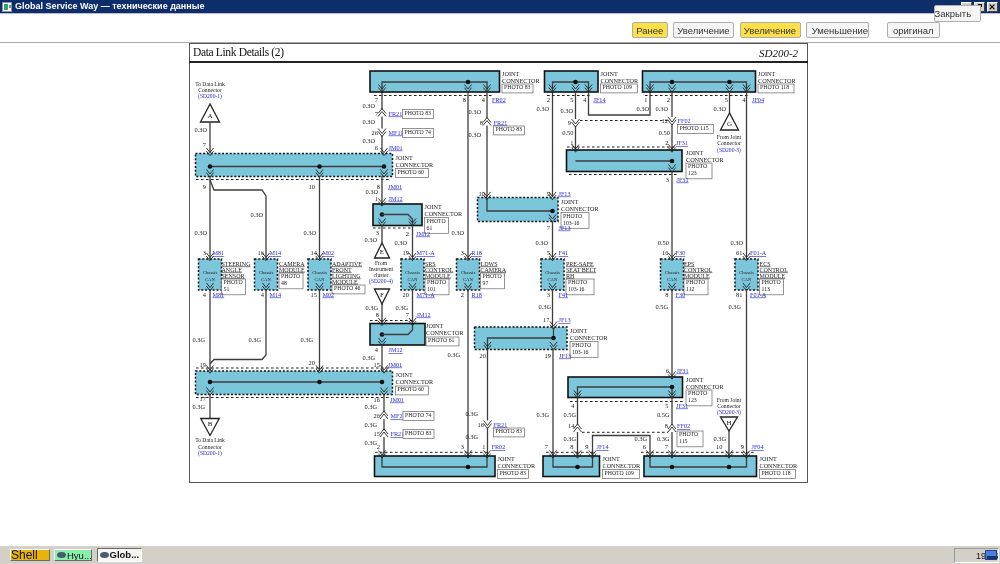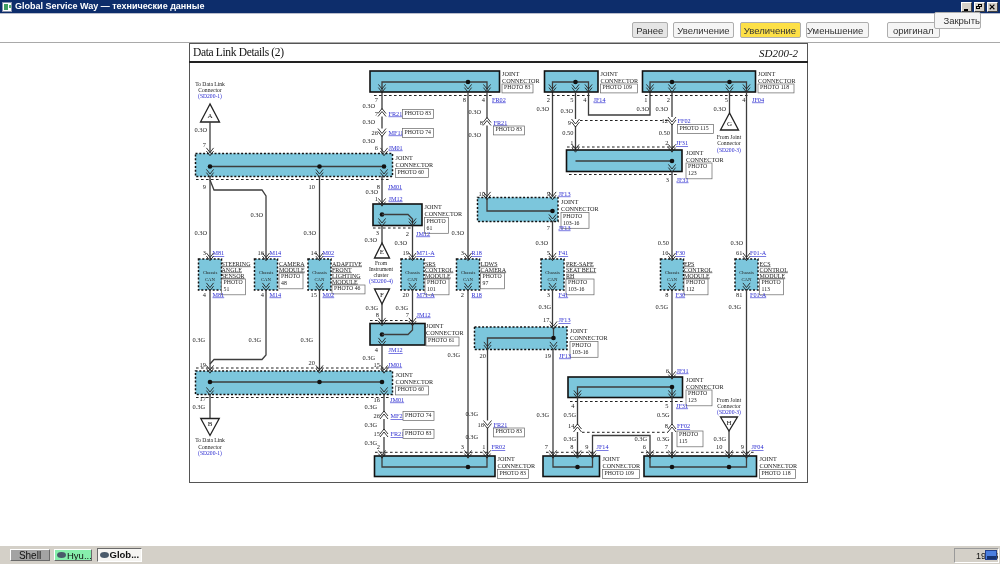--- a/index.html
+++ b/index.html
@@ -18,26 +18,26 @@
 <div class="abs" style="left:961px;top:1.5px;width:11px;height:10px;background:#d4d0c8;border:1px solid;border-color:#fff #404040 #404040 #fff;">
     <div style="position:absolute;left:2px;top:6.5px;width:4px;height:1.5px;background:#000;"></div>
   </div>
 <div class="abs" style="left:973.5px;top:1.5px;width:11px;height:10px;background:#d4d0c8;border:1px solid;border-color:#fff #404040 #404040 #fff;">
  <div style="position:absolute;left:3px;top:1px;width:4.5px;height:3.5px;border:1px solid #000;"></div>
  <div style="position:absolute;left:1px;top:3px;width:4.5px;height:3.5px;border:1px solid #000;background:#d4d0c8;"></div>
 </div>
 <div class="abs" style="left:986.5px;top:1.5px;width:11px;height:10px;background:#d4d0c8;border:1px solid;border-color:#fff #404040 #404040 #fff;text-align:center;font-size:8.5px;font-weight:bold;line-height:9.5px;color:#000;">✕</div>
 
 <div class="abs" style="left:0;top:42px;width:1000px;height:1px;background:#a9a9a9;"></div>
-<div class="abs" style="left:631.5px;top:21.5px;width:36.5px;height:16.5px;background:#e5e5e5;border:1px solid #aeaeae;border-radius:2px;color:#333;font-size:9.5px;text-align:center;line-height:16px;">Ранее</div>
+<div class="abs" style="left:631.5px;top:21.5px;width:36.5px;height:16.5px;background:#fde047;border:1px solid #aeaeae;border-radius:2px;color:#333;font-size:9.5px;text-align:center;line-height:16px;">Ранее</div>
 <div class="abs" style="left:673px;top:21.5px;width:61px;height:16.5px;background:#f5f5f5;border:1px solid #aeaeae;border-radius:2px;color:#333;font-size:9.5px;text-align:center;line-height:16px;">Увеличение</div>
 <div class="abs" style="left:739.5px;top:21.5px;width:61px;height:16px;background:#fde047;border:1px solid #aeaeae;border-radius:2px;color:#333;font-size:9.5px;text-align:center;line-height:16px;">Увеличение</div>
-<div class="abs" style="left:806px;top:21.5px;width:63px;height:16.5px;background:#f5f5f5;border:1px solid #aeaeae;border-radius:2px;color:#333;font-size:9.5px;text-align:left;line-height:16px;">Уменьшение</div>
+<div class="abs" style="left:806px;top:21.5px;width:63px;height:16.5px;background:#f5f5f5;border:1px solid #aeaeae;border-radius:2px;color:#333;font-size:9.5px;text-align:right;line-height:16px;">Уменьшение</div>
 <div class="abs" style="left:874.5px;top:21.5px;width:53.5px;height:16.5px;background:#f5f5f5;border:1px solid #aeaeae;border-radius:2px;color:#333;font-size:9.5px;text-align:center;line-height:16px;margin-left:12px;">оригинал</div>
-<div class="abs" style="left:933.5px;top:12px;width:47.5px;height:16.5px;background:#f5f5f5;border:1px solid #aeaeae;border-radius:2px;color:#333;font-size:9.5px;text-align:right;line-height:16px;">Закрыть</div>
+<div class="abs" style="left:933.5px;top:5px;width:47.5px;height:16.5px;background:#f5f5f5;border:1px solid #aeaeae;border-radius:2px;color:#333;font-size:9.5px;text-align:left;line-height:16px;">Закрыть</div>
 
 <div class="abs" style="left:189px;top:43px;width:619px;height:440px;border:1px solid #555;background:#fff;"></div>
 <div class="abs" style="left:189px;top:43px;width:619px;height:20px;border-bottom:2px solid #222;"></div>
 <div class="abs" style="left:193px;top:46px;font-family:'Liberation Serif',serif;font-size:11.5px;letter-spacing:-0.35px;color:#111;">Data Link Details (2)</div>
 <div class="abs" style="left:759px;top:47px;font-family:'Liberation Serif',serif;font-size:11px;color:#111;font-style:italic;">SD200-2</div>
 
 <svg class="abs" style="left:0;top:0;" width="1000" height="564" viewBox="0 0 1000 564">
 <text x="210" y="85.5" font-size="5.6" fill="#1a1a1a" font-family="Liberation Serif, serif" text-anchor="middle">To Data Link</text>
 <text x="210" y="91.5" font-size="5.6" fill="#1a1a1a" font-family="Liberation Serif, serif" text-anchor="middle">Connector</text>
 <text x="210" y="98" font-size="5.6" fill="#2a2ad0" font-family="Liberation Serif, serif" text-anchor="middle">(SD200-1)</text>
@@ -635,19 +635,19 @@
 <path d="M 742.9 453.6 L 746.5 458.2 L 750.1 453.6" fill="none" stroke="#222" stroke-width="0.9"></path>
 <path d="M 742.9 450.4 L 746.5 455 L 750.1 450.4" fill="none" stroke="#222" stroke-width="0.9"></path>
 <text x="759.5" y="461" font-size="6.2" fill="#1a1a1a" font-family="Liberation Serif, serif">JOINT</text>
 <text x="759.5" y="468" font-size="6.2" fill="#1a1a1a" font-family="Liberation Serif, serif">CONNECTOR</text>
 <rect x="759.5" y="469.5" width="36" height="8.9" fill="#fff" stroke="#666" stroke-width="0.7"></rect>
 <text x="761.5" y="474.79999999999995" font-size="5.8" fill="#222" font-family="Liberation Serif, serif">PHOTO 118</text>
 </svg>
 
 <div class="abs" style="left:0;top:545px;width:1000px;height:1px;background:#fff;"></div>
 <div class="abs" style="left:0;top:546px;width:1000px;height:18px;background:#d4d0c8;"></div>
-<div class="abs" style="left:10px;top:548.5px;width:40px;height:12.5px;background:#a3a3a3;border:1px solid;border-color:#fff #6a6a6a #6a6a6a #fff;font-size:10px;text-align:center;line-height:11.5px;color:#111;white-space:nowrap;overflow:hidden;">Shell</div>
+<div class="abs" style="left:10px;top:548.5px;width:40px;height:12.5px;background:#eab308;border:1px solid;border-color:#fff #6a6a6a #6a6a6a #fff;font-size:12px;line-height:11.5px;color:#111;white-space:nowrap;overflow:hidden;">Shell</div>
 <div class="abs" style="left:54px;top:548.5px;width:38px;height:12.5px;background:#86efac;border:1px solid;border-color:#fff #6a6a6a #6a6a6a #fff;font-size:9.5px;color:#111;line-height:11.5px;white-space:nowrap;overflow:hidden;"><span style="display:inline-block;width:9px;height:6px;background:#4a5a6a;border-radius:50%;margin:0 1px 1px 2px;vertical-align:middle;"></span>Hyu...</div>
 <div class="abs" style="left:96.5px;top:548px;width:45px;height:13.5px;background:#f6f5f2;border:1px solid;border-color:#6a6a6a #fff #fff #6a6a6a;font-size:9.5px;font-weight:bold;color:#111;line-height:12px;white-space:nowrap;overflow:hidden;"><span style="display:inline-block;width:9px;height:6px;background:#4a5a6a;border-radius:50%;margin:0 1px 1px 2px;vertical-align:middle;"></span>Glob...</div>
 <div class="abs" style="left:954px;top:547.5px;width:45px;height:15px;border:1px solid;border-color:#9a9a9a #fff #fff #9a9a9a;font-size:9px;color:#111;line-height:14.5px;text-align:left;padding-left:21px;">19:26</div>
 <div class="abs" style="left:985px;top:550px;width:12px;height:9.5px;background:#4b7fe0;border:1px solid #23408a;">
     <div style="position:absolute;left:1px;bottom:0px;width:9px;height:3px;background:#16336e;"></div>
   </div>
 
 </body></html>

